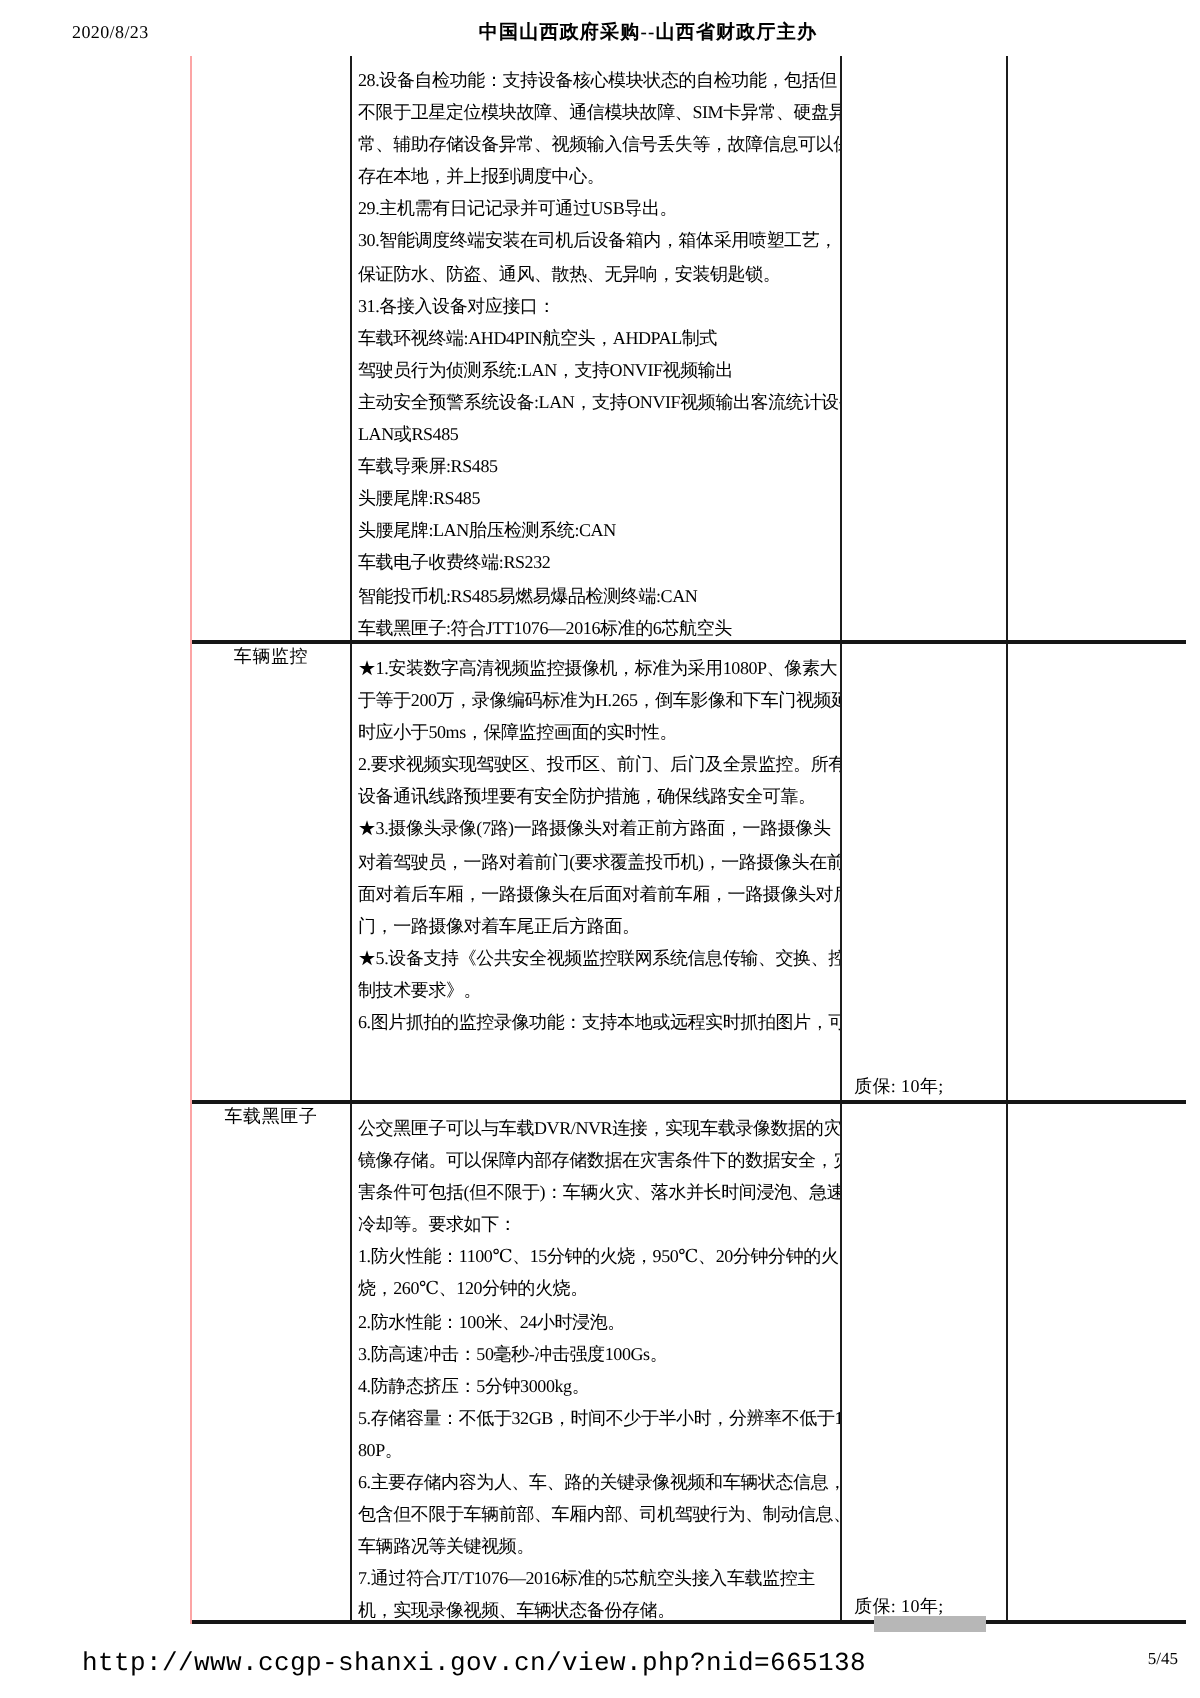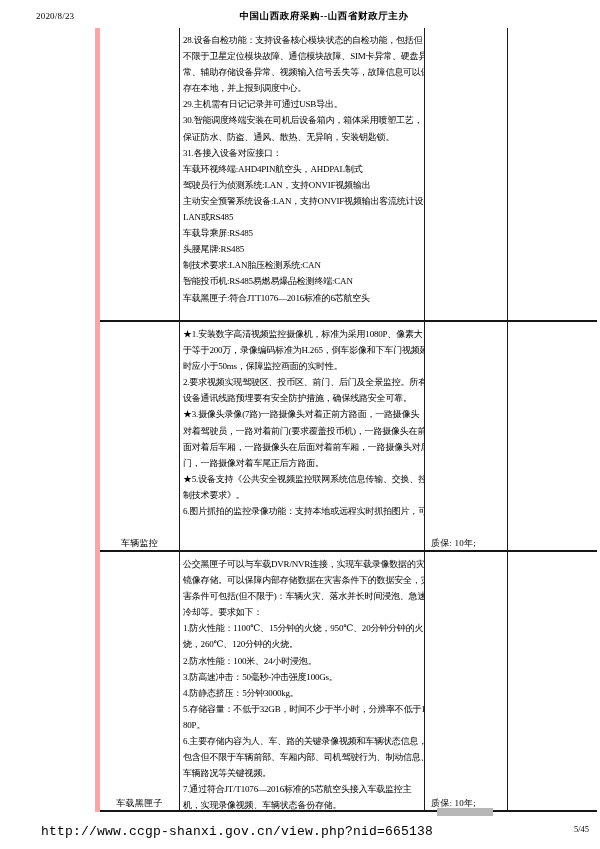--- a/index.html
+++ b/index.html
@@ -10,37 +10,37 @@
   }
   .print-header-date{
     position:absolute;left:36px;top:11px;font-size:9px;letter-spacing:0.2px;
   }
   .print-header-title{
     position:absolute;left:0;right:0;top:10px;text-align:center;
     padding-left:48px;font-size:9.5px;font-weight:bold;letter-spacing:0.6px;
   }
   .spec-table{
     position:absolute;left:95px;top:28px;width:497px;
-    border-left:5px solid #fca5a5;
+    border-left:1px solid #fca5a5;
   }
   .row{
     display:grid;
     grid-template-columns:80px 245px 83px 89px;
     border-bottom:2px solid #161616;
   }
   .row.r0{height:292px;}
   .row.r1{height:228px;}
   .row.r2{height:258px;}
   .cell{
     border-right:1px solid #1c1c1c;
     box-sizing:border-box;overflow:hidden;
   }
   .cell.empty-last{border-right:none;}
   .cell-label{
-    display:flex;align-items:flex-end;justify-content:center;
+    display:flex;align-items:flex-start;justify-content:center;
     font-size:9px;letter-spacing:0.3px;
   }
   .cell-content{padding:4px 0 0 3px;}
   .line{
     font-size:9px;line-height:16.1px;white-space:nowrap;
     letter-spacing:-0.2px;
   }
   .cell-warranty{
     display:flex;align-items:flex-end;padding-left:6px;
     font-size:9px;letter-spacing:0.2px;
@@ -75,21 +75,22 @@
         <div class="line">29.主机需有日记记录并可通过USB导出。</div>
         <div class="line">30.智能调度终端安装在司机后设备箱内，箱体采用喷塑工艺，</div>
         <div class="line">保证防水、防盗、通风、散热、无异响，安装钥匙锁。</div>
         <div class="line">31.各接入设备对应接口：</div>
         <div class="line">车载环视终端:AHD4PIN航空头，AHDPAL制式</div>
         <div class="line">驾驶员行为侦测系统:LAN，支持ONVIF视频输出</div>
         <div class="line">主动安全预警系统设备:LAN，支持ONVIF视频输出客流统计设备:</div>
         <div class="line">LAN或RS485</div>
         <div class="line">车载导乘屏:RS485</div>
         <div class="line">头腰尾牌:RS485</div>
-        <div class="line">制技术要求:LAN胎压检测系统:CAN</div>
+        <div class="line">头腰尾牌:LAN胎压检测系统:CAN</div>
+        <div class="line">车载电子收费终端:RS232</div>
         <div class="line">智能投币机:RS485易燃易爆品检测终端:CAN</div>
         <div class="line">车载黑匣子:符合JTT1076—2016标准的6芯航空头</div>
       </div>
     <div class="cell cell-warranty">
       <span></span>
     </div>
     <div class="cell empty-last"></div>
   </div>
     <div class="row r1">
     <div class="cell cell-label">

